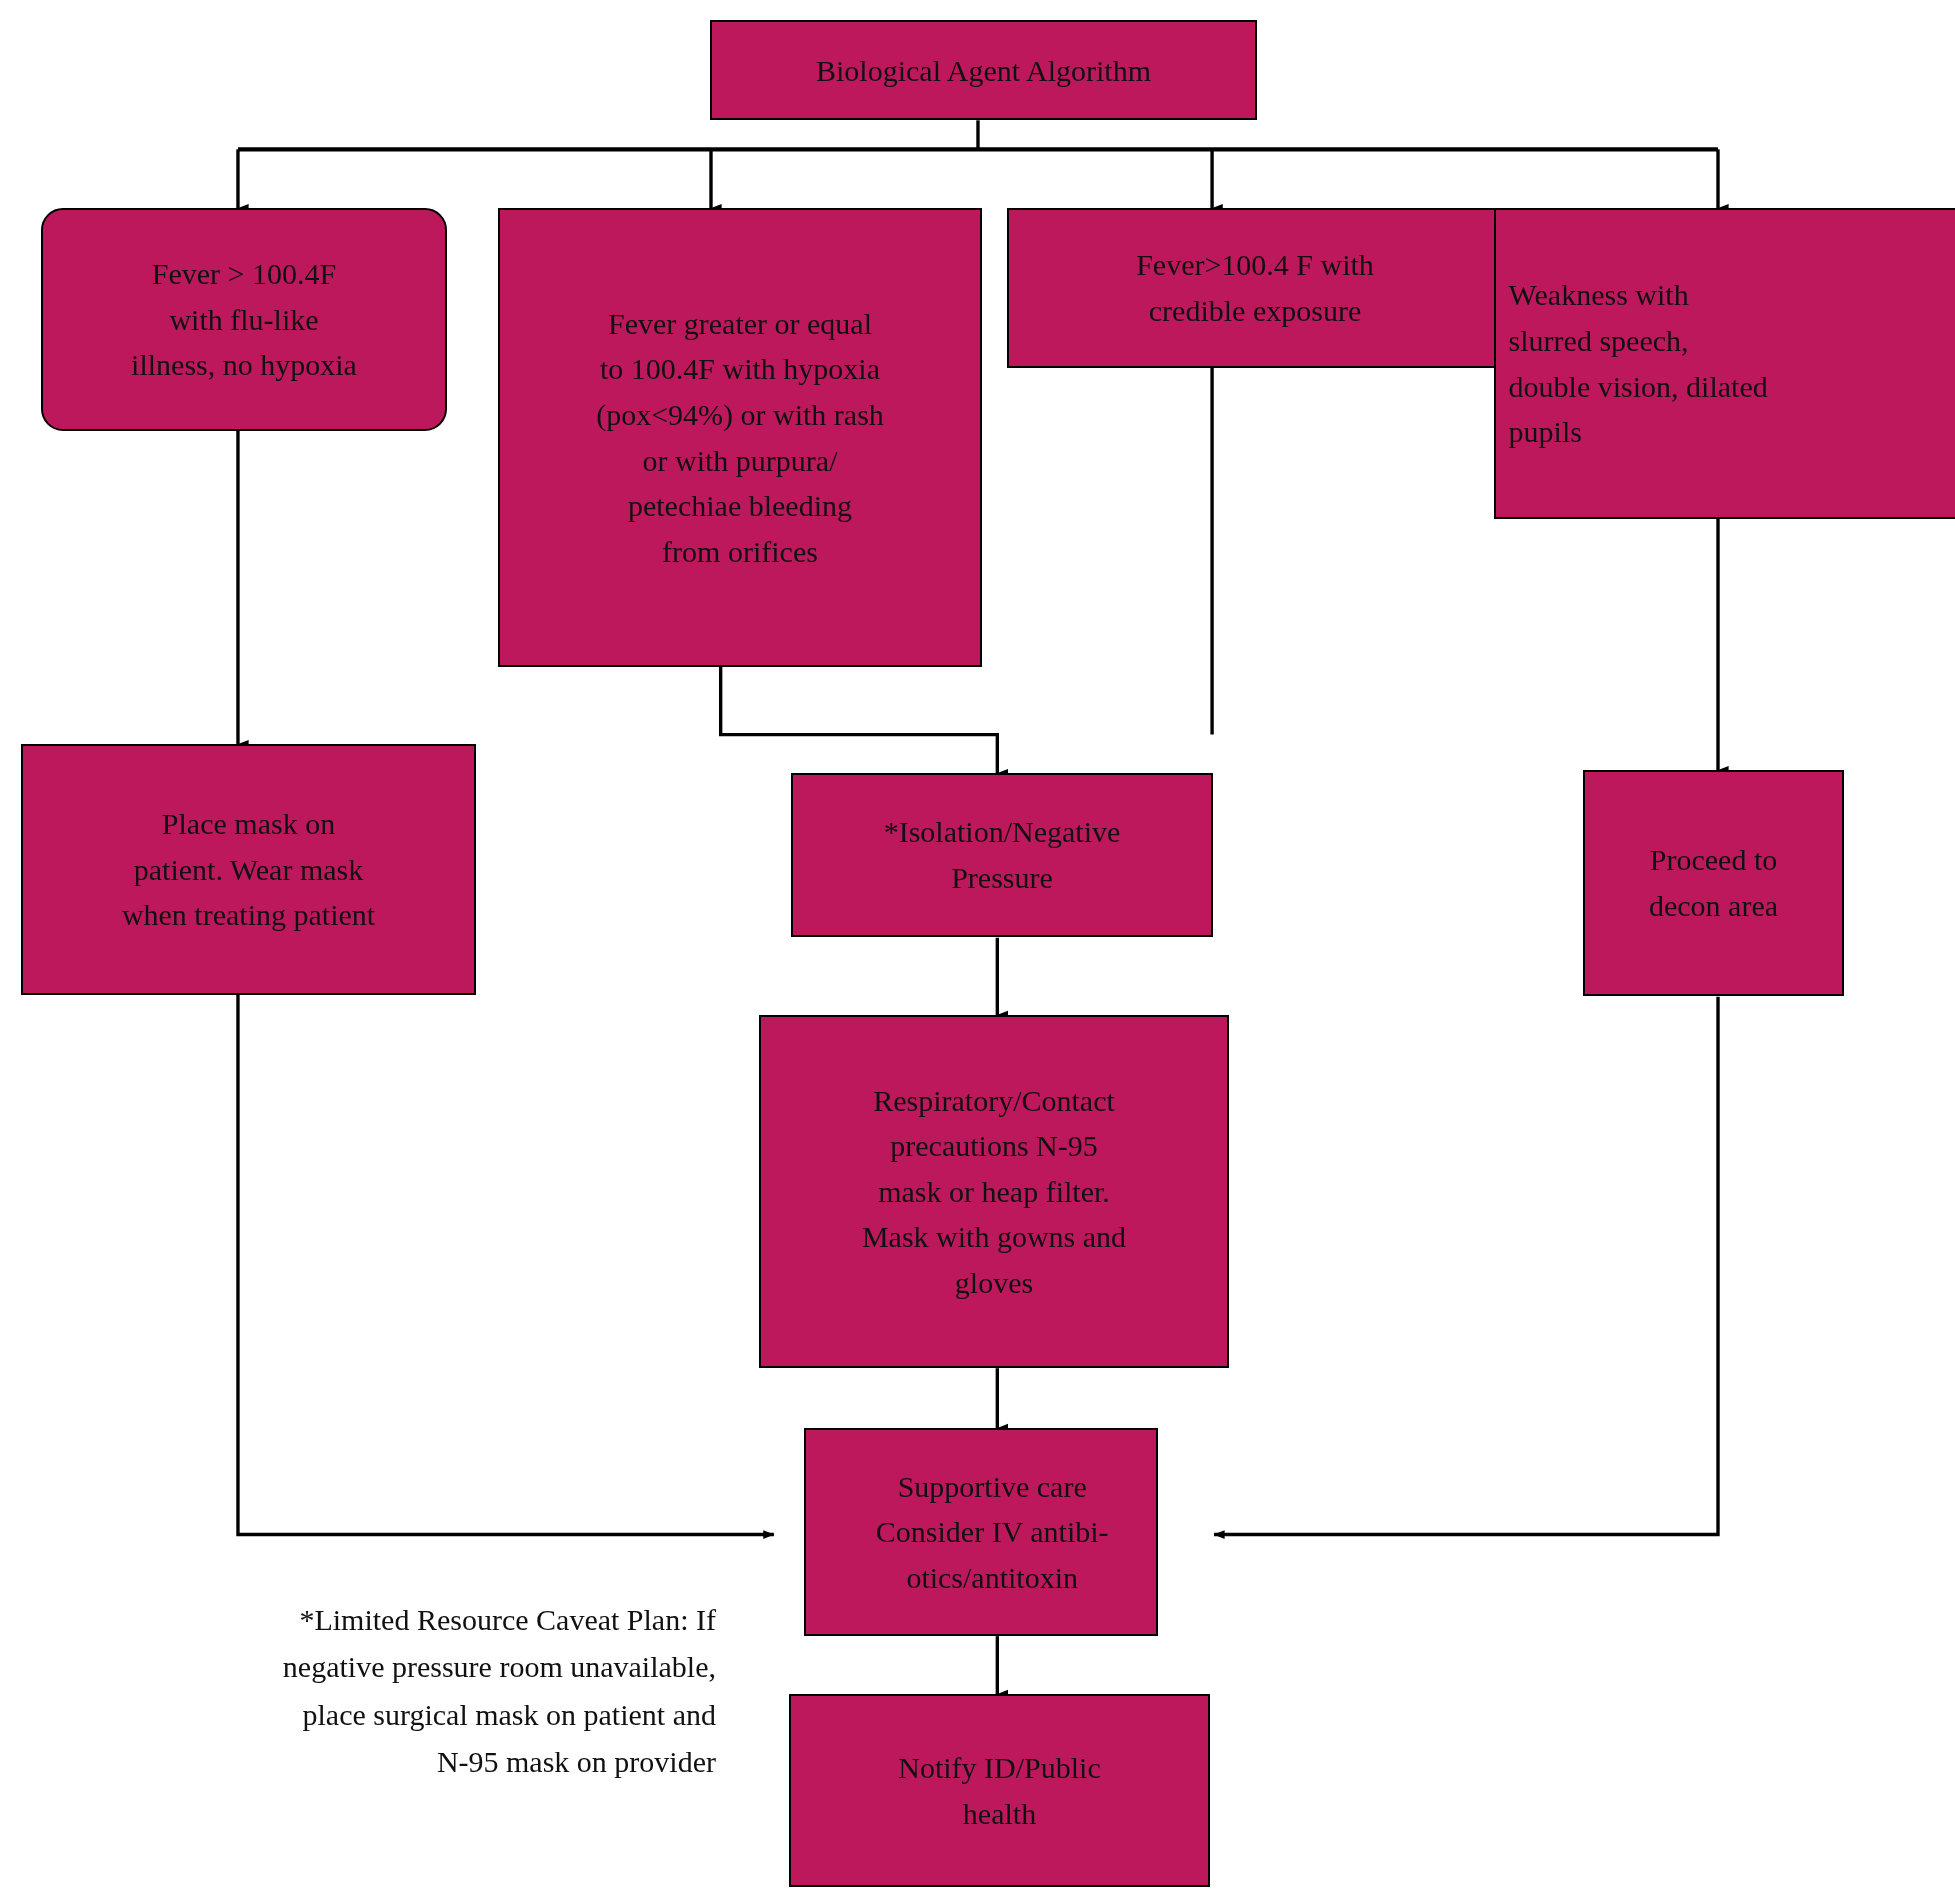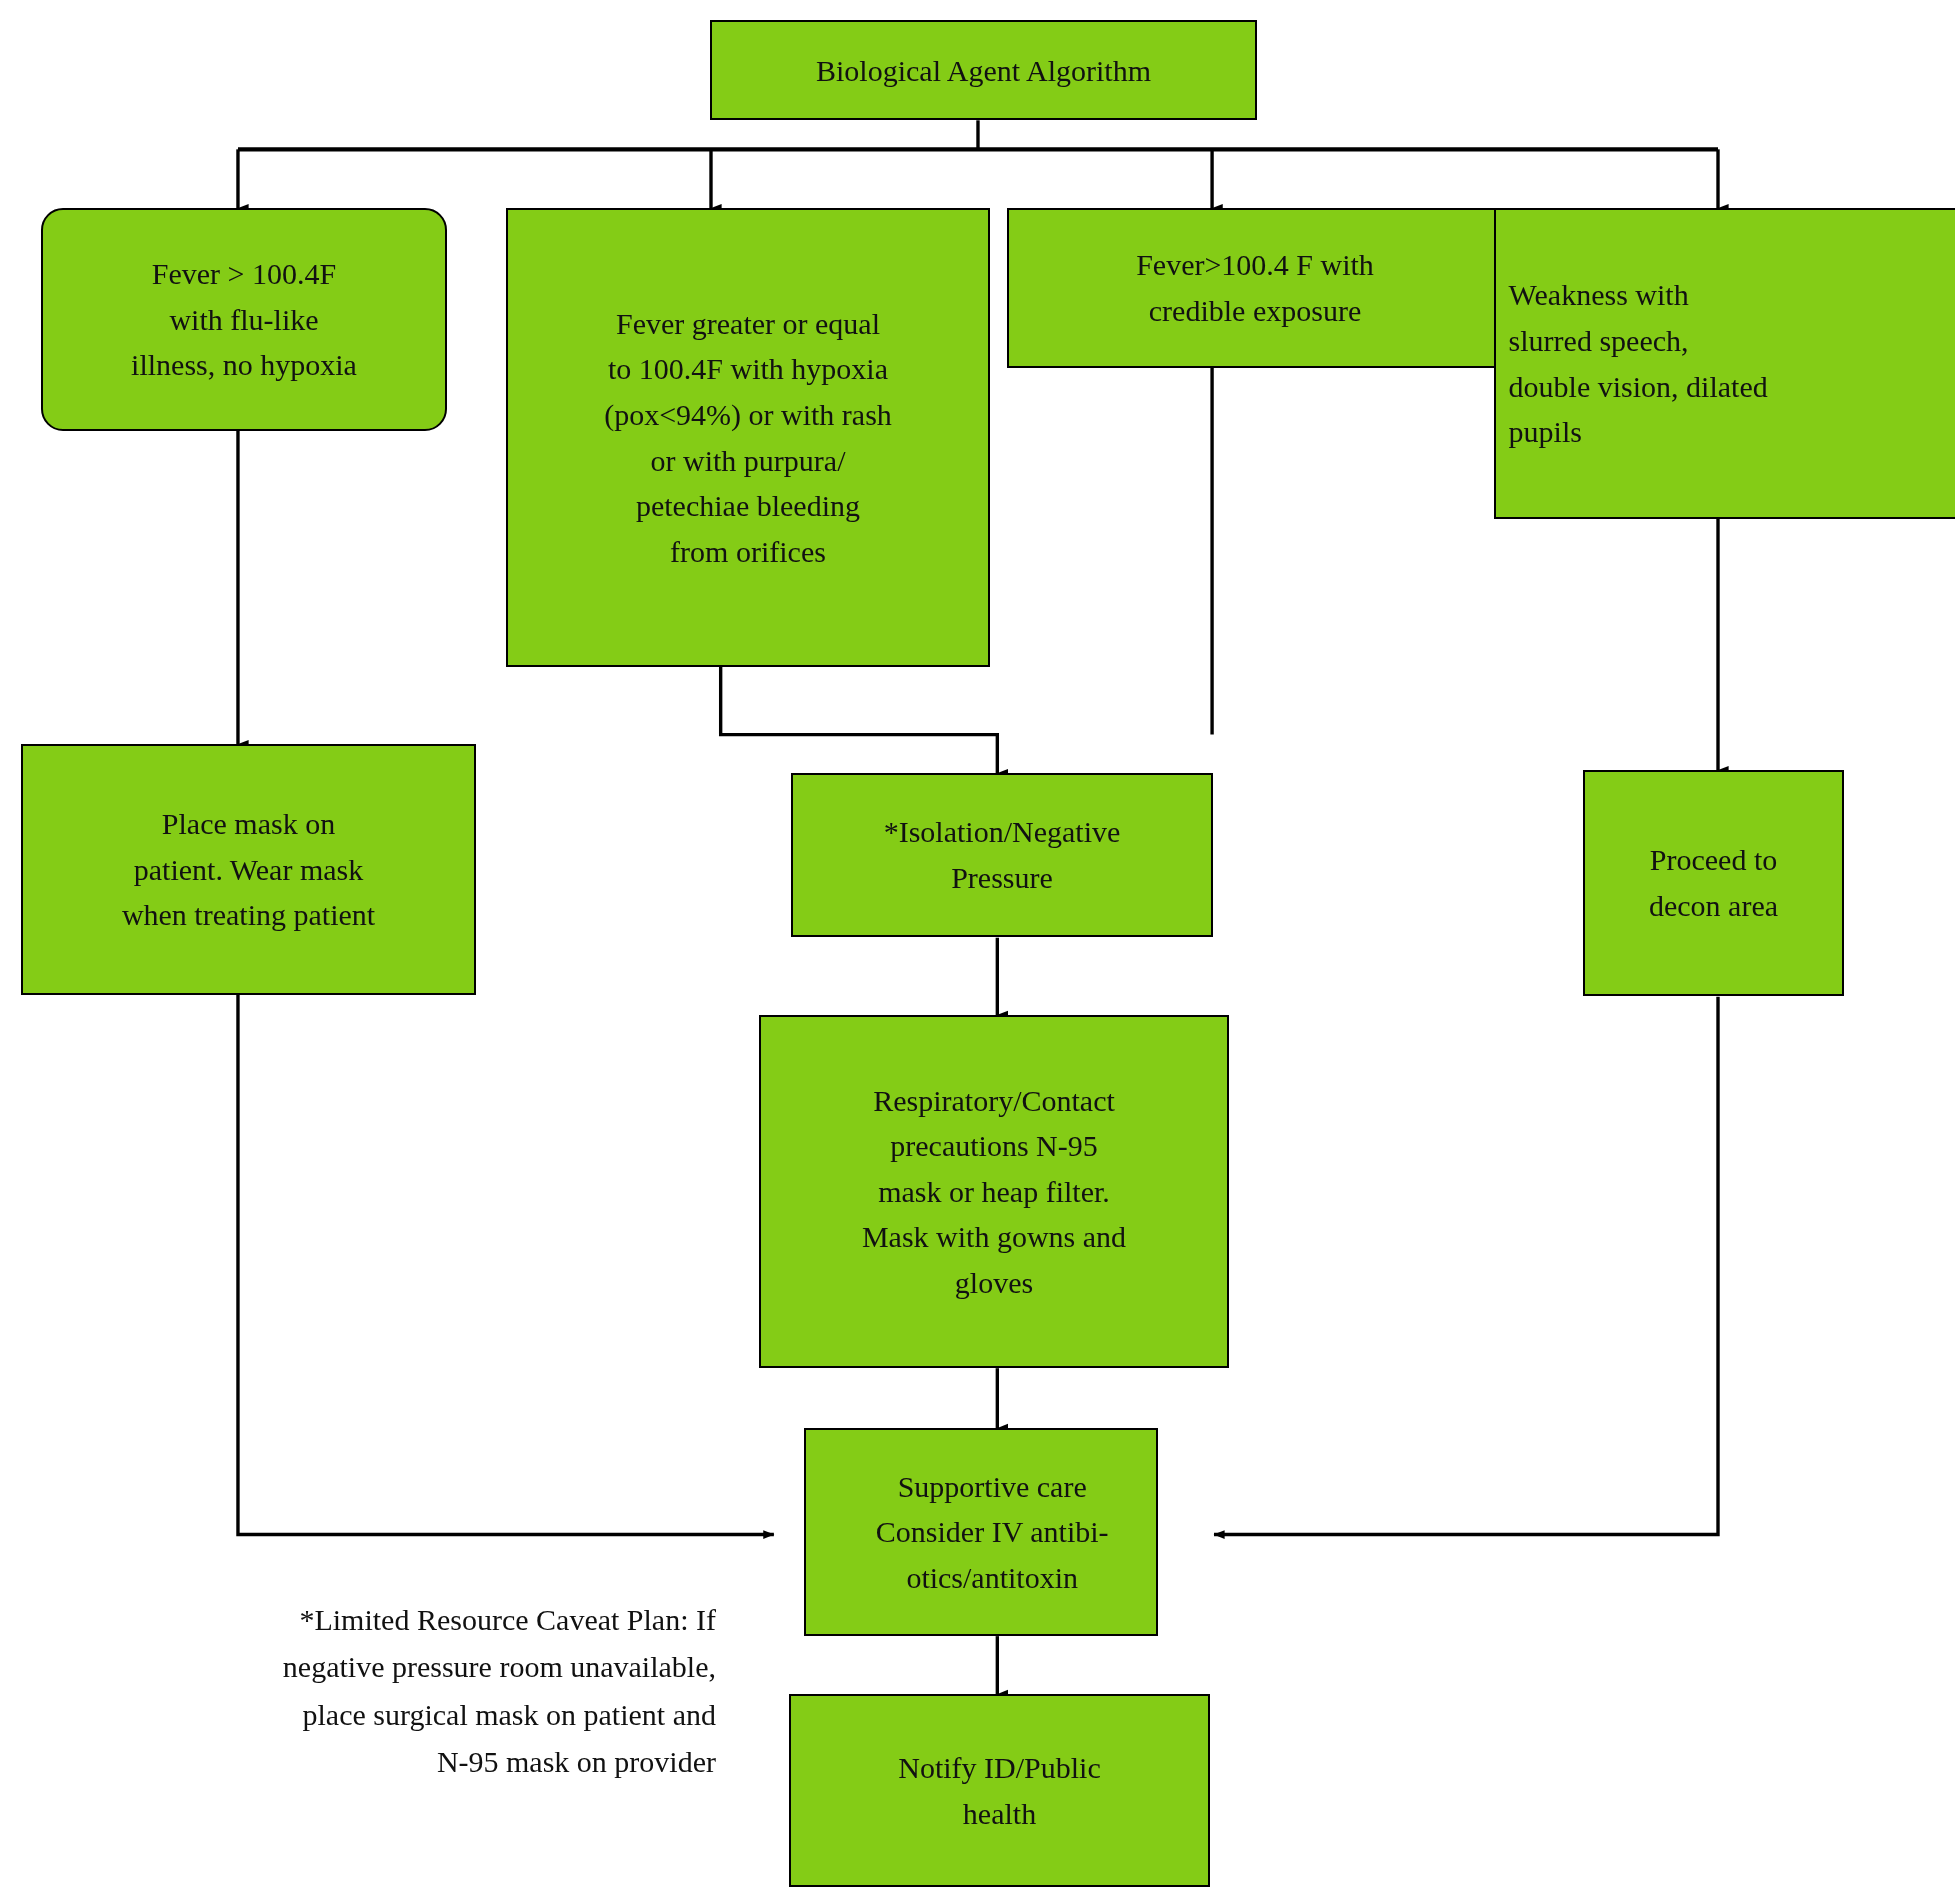--- a/index.html
+++ b/index.html
@@ -22,21 +22,21 @@
     position: absolute;
     left: 0;
     top: 0;
     width: 1955px;
     height: 1903px;
   }
   .node-box {
     position: absolute;
     box-sizing: border-box;
     border: 2.4px solid #000000;
-    background: #84cc16;
+    background: #be185d;
     display: flex;
     align-items: center;
     justify-content: flex-end;
     padding: 4.8px 12.6px;
   }
   .node-text {
     width: 100%;
     text-align: center;
     font-size: 30px;
     line-height: 1.52;
@@ -113,21 +113,21 @@
   <div class="node-box" style="left:710px; top:20.3px; width:547px; height:100px;">
     <div class="node-text">Biological Agent Algorithm</div>
   </div>
 
   <div class="node-box" style="left:41px; top:208px; width:406px; height:223px;border-radius:22px;">
     <div class="node-text">Fever &gt; 100.4F
 with flu-like
 illness, no hypoxia</div>
   </div>
 
-  <div class="node-box" style="left:498px; top:208px; width:484px; height:459px;margin-left:8px;">
+  <div class="node-box" style="left:498px; top:208px; width:484px; height:459px;">
     <div class="node-text">Fever greater or equal
 to 100.4F with hypoxia
 (pox&lt;94%) or with rash
 or with purpura/
 petechiae bleeding
 from orifices</div>
   </div>
 
   <div class="node-box" style="left:1007px; top:208px; width:496px; height:160px;">
     <div class="node-text">Fever&gt;100.4 F with

